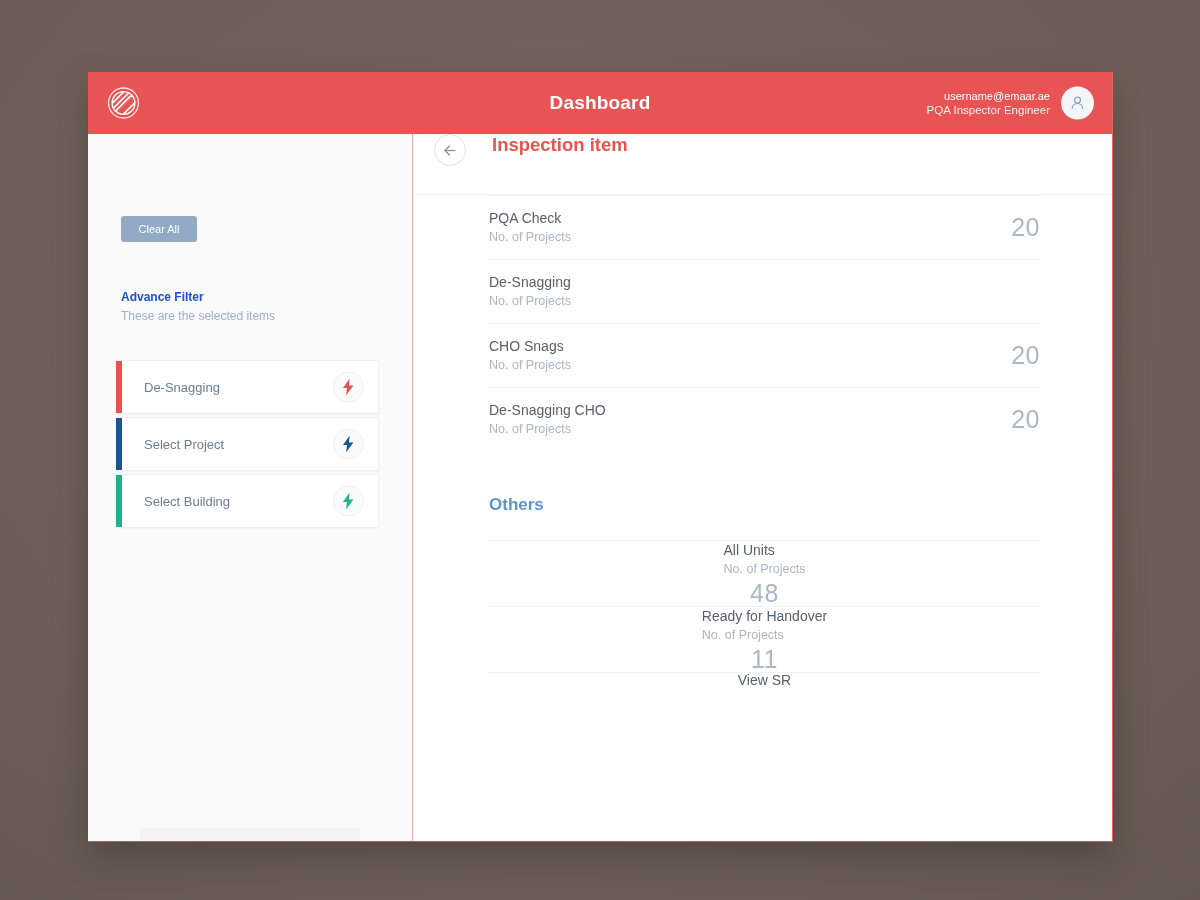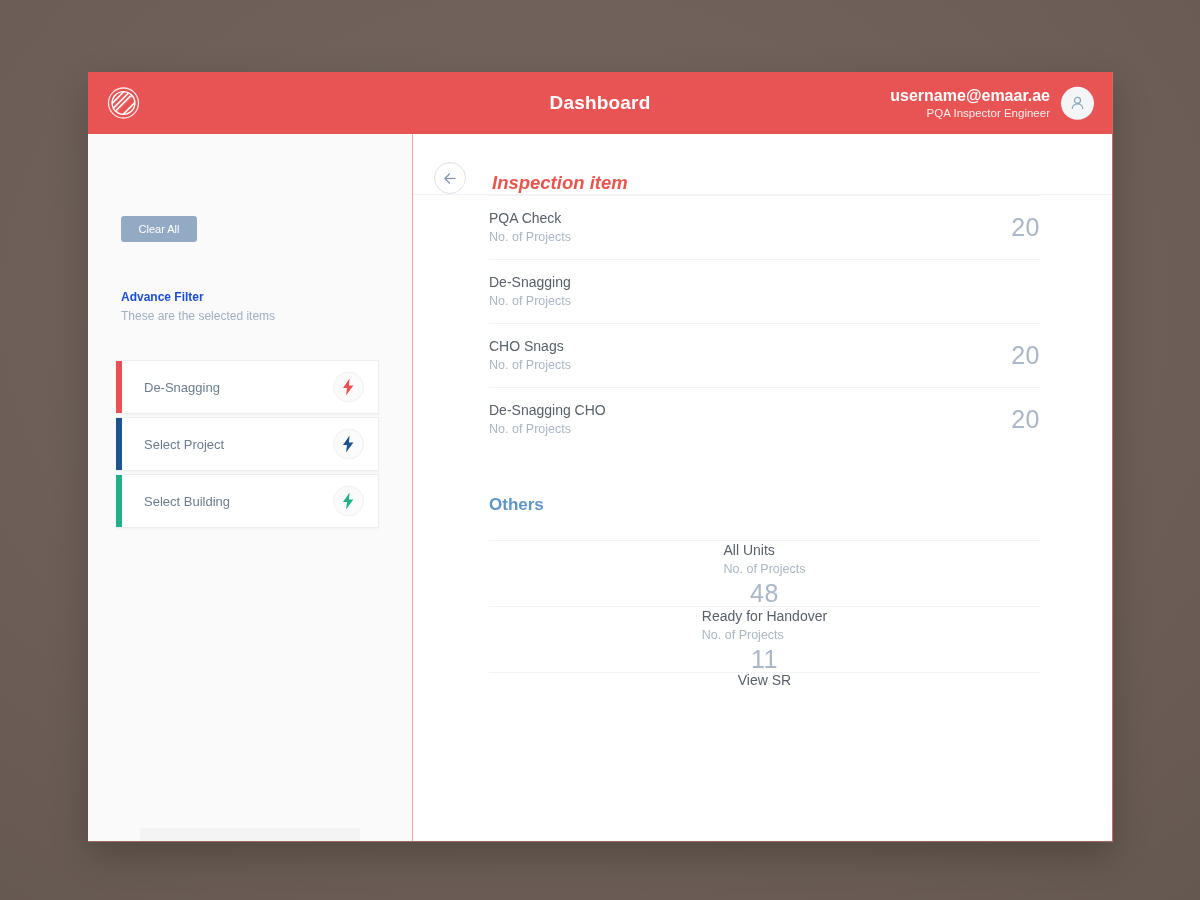--- a/index.html
+++ b/index.html
@@ -71,22 +71,22 @@
     gap: 11px;
   }
 
   .user-meta {
     text-align: right;
     line-height: 1.32;
   }
 
   .user-email {
     color: #ffffff;
-    font-size: 16px;
-    font-weight: bold;
+    font-size: 11px;
+    font-weight: normal;
     display: block;
     white-space: nowrap;
     text-align: right;
   }
 
   .user-role {
     color: #fdeceb;
     font-size: 11.5px;
     display: block;
     white-space: nowrap;
@@ -227,23 +227,22 @@
     flex: 1;
     background: #ffffff;
     position: relative;
     min-width: 0;
   }
 
   .main-head {
     height: 61px;
     border-bottom: 1px solid #f2f2f4;
     display: flex;
-    align-items: flex-end;
+    align-items: flex-start;
     padding-left: 21px;
-    font-style: italic;
   }
 
   .back-btn {
     width: 32px;
     height: 32px;
     border-radius: 50%;
     background: #ffffff;
     border: 1px solid #dfe3e8;
     display: flex;
     align-items: center;

